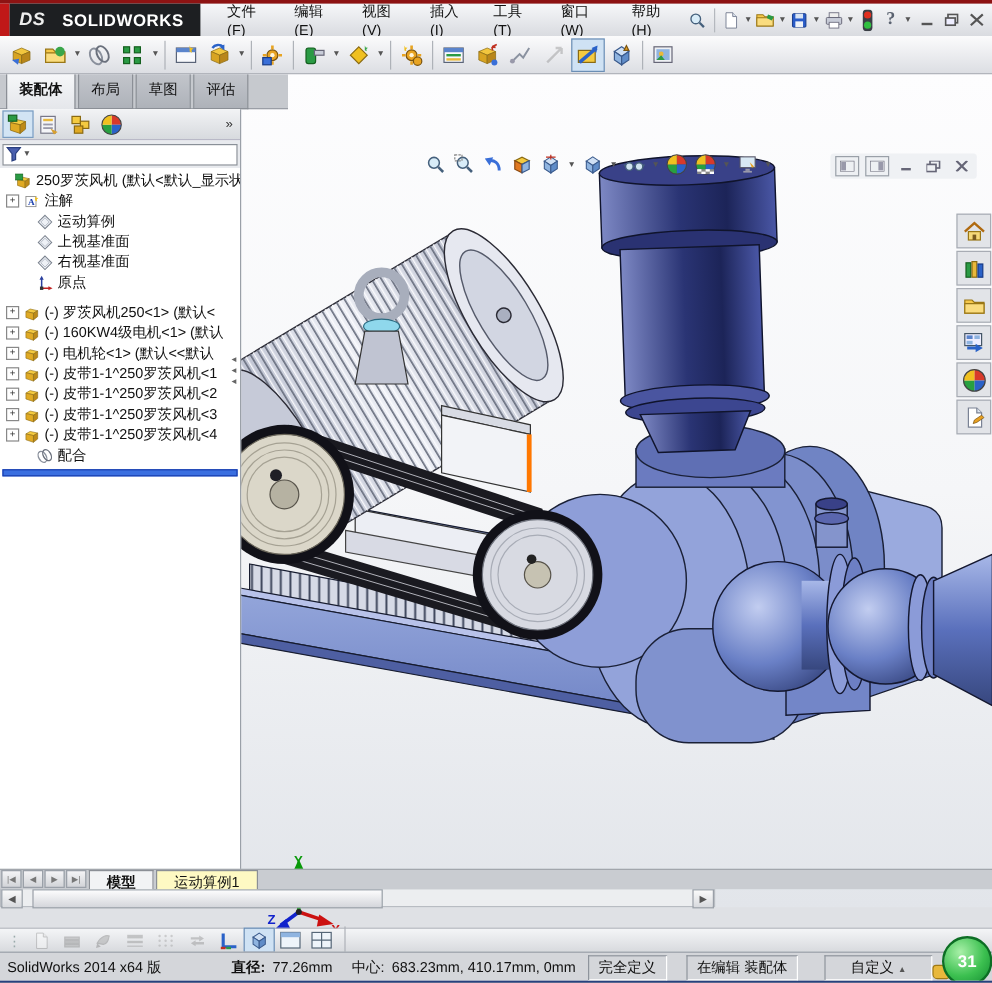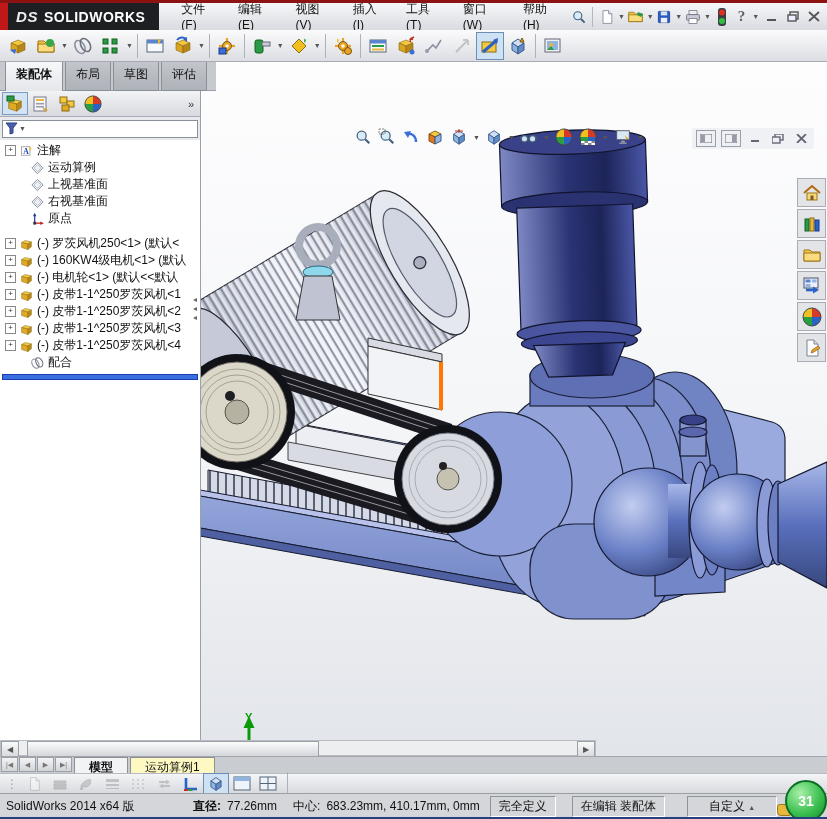--- a/index.html
+++ b/index.html
@@ -6,37 +6,37 @@
   #win{position:relative;width:827px;height:819px;background:#dfe1e5;overflow:hidden;
        font-family:"Liberation Sans","DejaVu Sans",sans-serif;font-size:12px;color:#111;
        border-bottom:2px solid #27407e;box-sizing:border-box;}
   
   #titlebar{position:absolute;left:0;top:0;width:827px;height:30px;
     background:linear-gradient(#f6f7f9,#d9dbe0);border-top:3px solid #8d1313;
     display:flex;align-items:center;box-sizing:border-box;}
   #redtab{width:9px;height:27px;background:#c01818;}
   #logo{height:27px;background:#1d1f22;color:#fff;display:flex;align-items:center;
     padding:0 14px 0 8px;font-weight:bold;letter-spacing:.5px;}
-  #logo .ds{font-style:italic;font-size:15px;margin-right:6px;color:#eee;}
+  #logo .ds{font-style:italic;font-size:15px;margin-right:14px;color:#eee;}
   #logo .sw{font-size:14px;}
   .menu{padding:3px 12px;cursor:default;}
   .qsep{width:1px;height:20px;background:#b4b8be;margin:0 4px;}
   .qbtn{width:22px;height:22px;display:flex;align-items:center;justify-content:center;}
   .caret{font-size:7px;color:#555;margin:0 1px;}
   .winbtn{width:20px;height:18px;display:flex;align-items:center;justify-content:center;margin-left:3px;}
   
   #toolbar{position:absolute;left:0;top:30px;width:827px;height:32px;
     background:linear-gradient(#fbfbfc,#dcdee3);border-bottom:1px solid #a7abb2;
     display:flex;align-items:center;padding-left:4px;box-sizing:border-box;}
   .tbi{width:26px;height:26px;display:flex;align-items:center;justify-content:center;border:1px solid transparent;}
   .tbi.pressed{background:#cfe2f4;border:1px solid #6b8eb4;}
   .tbi.disabled{opacity:.4;filter:grayscale(1);}
   .tsep{width:1px;height:24px;background:#aeb2b8;margin:0 3px;}
   
-  #tabstrip{position:absolute;left:0;top:62px;width:216px;height:29px;background:#c6c9ce;
+  #tabstrip{position:absolute;left:0;top:62px;width:240px;height:29px;background:#c6c9ce;
     display:flex;align-items:flex-start;padding-left:5px;box-sizing:border-box;
     border-bottom:1px solid #9a9ea6;}
   .ctab{padding:4px 10px;margin-right:2px;border:1px solid #8b8f96;border-top:none;
     background:linear-gradient(#c2c5cb,#aeb2b9);height:20px;box-sizing:content-box;}
   .ctab.active{background:linear-gradient(#f6f7f9,#e4e6ea);font-weight:bold;height:22px;}
   
   #viewport{position:absolute;left:0;top:62px;width:827px;height:694px;
     background:linear-gradient(180deg,#fdfdfe 0%,#f5f6f8 50%,#e2e5ea 100%);}
   #model{position:absolute;left:200px;top:62px;z-index:1;}
   #triad{position:absolute;left:222px;top:648px;z-index:2;}
@@ -70,21 +70,21 @@
   .tlabel{overflow:hidden;text-overflow:clip;}
   #rollback{height:4px;background:#3a6fe0;border:1px solid #1a3fae;margin:3px 2px 0 2px;}
   #splitctl{position:absolute;left:193px;top:295px;color:#666;font-size:8px;line-height:9px;z-index:6;}
   
   #hscroll{position:absolute;left:0;top:740px;width:596px;height:16px;background:#eceef0;
     border:1px solid #b8bcc2;box-sizing:border-box;display:flex;z-index:7;}
   .sarrow{width:16px;height:14px;background:linear-gradient(#fafafa,#d8dade);border:1px solid #9aa0a8;
     font-size:8px;color:#555;display:flex;align-items:center;justify-content:center;}
   #sthumb{width:290px;height:14px;background:linear-gradient(#fcfcfd,#d4d6db);border:1px solid #9aa0a8;margin-left:8px;}
   
-  #motionbar{position:absolute;left:0;top:756px;width:827px;height:17px;background:#c9ccd1;
+  #motionbar{position:absolute;left:0;top:724px;width:827px;height:17px;background:#c9ccd1;
     display:flex;align-items:flex-end;border-top:1px solid #a2a6ac;box-sizing:border-box;z-index:7;}
   .navb{width:15px;height:13px;background:linear-gradient(#f4f4f6,#d2d4d8);border:1px solid #9aa0a8;
     font-size:7px;color:#777;display:flex;align-items:center;justify-content:center;margin:0 0 1px 1px;}
   .mtab{padding:1px 14px;border:1px solid #8b8f96;border-bottom:none;background:#fef9c3;margin-left:2px;height:13px;}
   .mtab.active{background:#f2f3f5;font-weight:bold;}
   
   #viewtools{position:absolute;left:0;top:773px;width:827px;height:20px;
     background:linear-gradient(#f4f5f7,#d8dade);border-top:1px solid #b8bcc2;
     display:flex;align-items:center;padding-left:6px;box-sizing:border-box;z-index:7;}
   .vti{width:24px;height:19px;display:flex;align-items:center;justify-content:center;border:1px solid transparent;}
@@ -750,20 +750,28 @@
     </div>
     <div id="filterrow">
       <div id="filterbox">
         <svg width="13" height="13">
             <polygon points="1,1 12,1 8,6 8,11 5,12 5,6" fill="#4a5fae" stroke="#2a3f80"></polygon>
           </svg>
         <span class="caret">▼</span>
       </div>
     </div>
     <div id="tree">
+      <div class="trow">
+        <span class="noexp"></span>
+        <svg class="ti">
+            <use href="#s-part"></use>
+            <rect x="1" y="1" width="6" height="5" fill="#2a9a44" stroke="#14601f" stroke-width=".5"></rect>
+          </svg>
+        <span class="tlabel">250罗茨风机  (默认&lt;默认_显示状</span>
+      </div>
       <div class="trow" style="padding-left:5px;">
         <span class="expander">+</span>
         <svg class="ti" viewBox="0 0 20 20">
             <use href="#s-fa"></use>
           </svg>
         <span class="tlabel">注解</span>
       </div>
       <div class="trow indent1">
         <span class="noexp"></span>
           <svg class="ti" viewBox="0 0 20 20">

